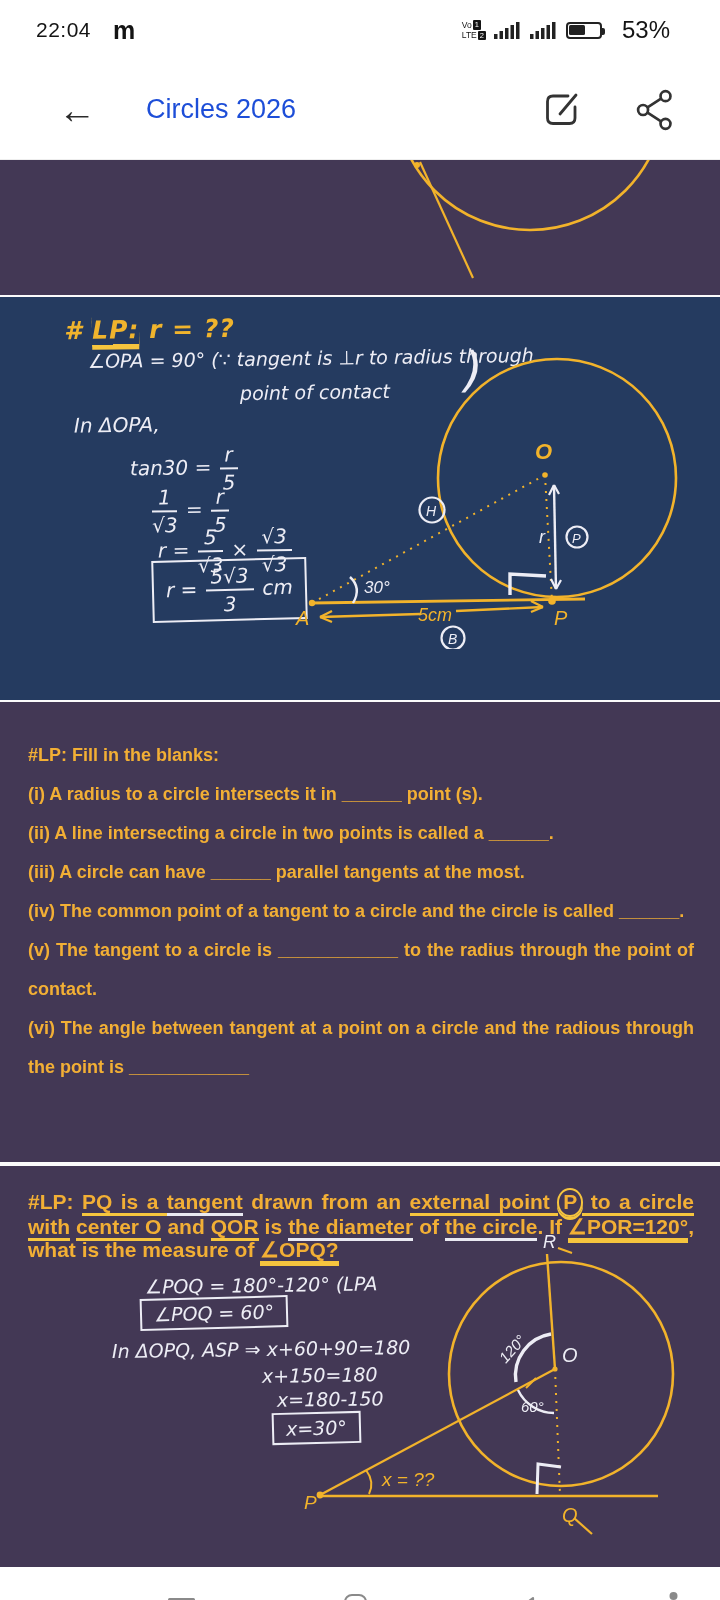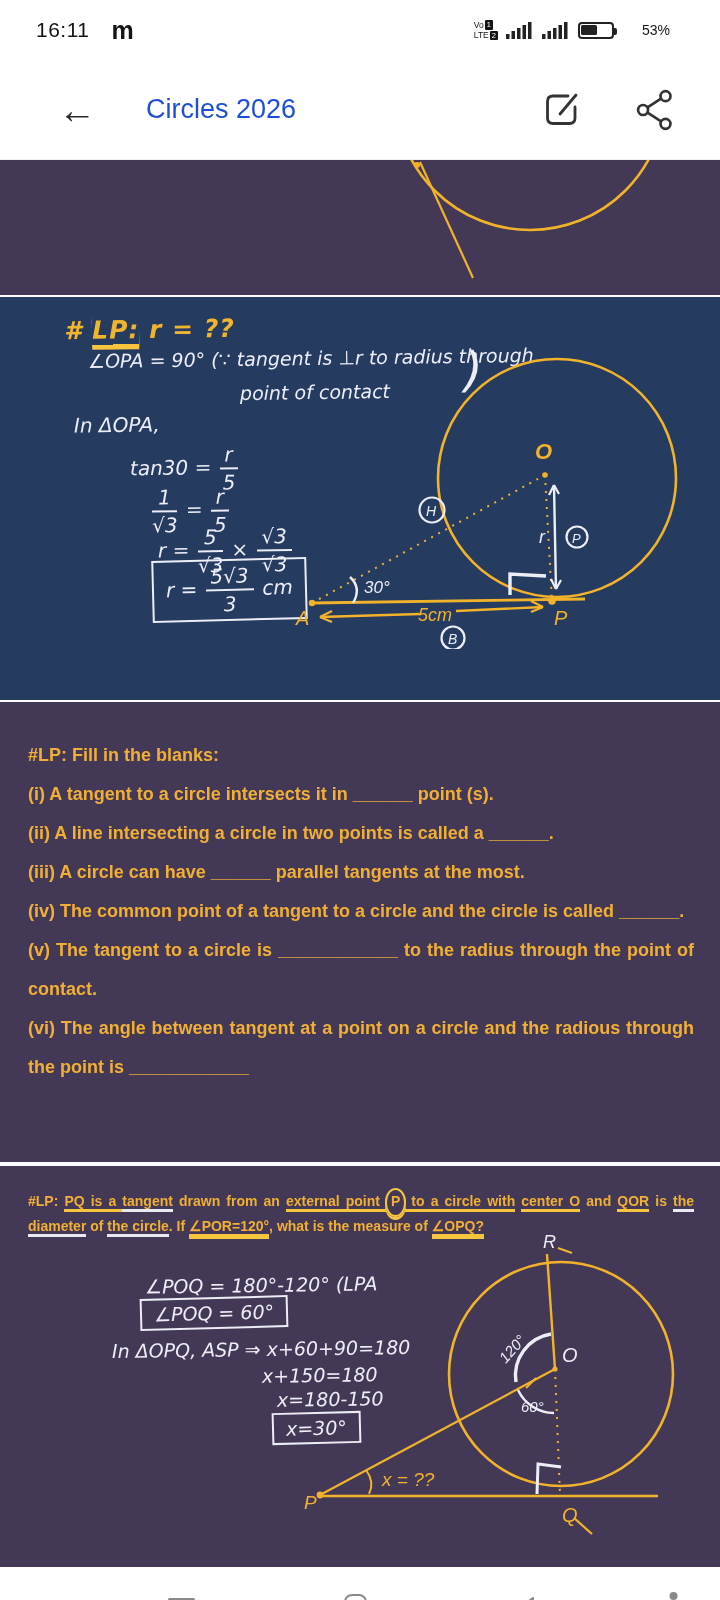--- a/index.html
+++ b/index.html
@@ -25,21 +25,21 @@
   .sb-right{margin-left:auto;display:flex;align-items:center;gap:8px}
   .volte{display:flex;flex-direction:column;gap:1px;font-size:8.5px;font-weight:400;
     line-height:1;color:#141414}
   .volte .row{display:flex;align-items:center;gap:1px}
   .volte .simbox{background:#141414;color:#fff;font-size:7.5px;padding:1px 2px;border-radius:1px}
   .battery{position:relative;width:36px;height:17px;border:2px solid #222;border-radius:4px;
     display:flex;align-items:center;padding:1.5px}
   .battery .fill{height:100%;width:53%;background:#222;border-radius:1.5px}
   .battery:after{content:"";position:absolute;right:-5px;top:4.5px;width:3px;height:7px;
     background:#222;border-radius:0 2px 2px 0}
-  .sb-batt-text{font-size:14px;margin-left:20px}
+  .sb-batt-text{font-size:24px;margin-left:12px}
 
   
   .header{height:100px;background:#fff;display:flex;align-items:center;
     padding:0 44px 0 58px;border-bottom:1px solid #eee}
   .back-btn{font-size:38px;color:#2b2b2b;line-height:1;margin-right:50px;cursor:pointer}
   .header-title{font-size:27px;color:#1d4ed8}
   .header-actions{margin-left:auto;display:flex;align-items:center;gap:52px}
   .h-icon{width:42px;height:46px;display:block;cursor:pointer}
 
   
@@ -62,42 +62,42 @@
   .mathline{font-size:20px}
   .boxed{border:2px solid var(--ink-w);padding:3px 12px;transform:rotate(-1.5deg)}
   .frac{display:inline-block;text-align:center;vertical-align:middle;margin:0 2px}
   .fn{display:block;border-bottom:2px solid currentColor;padding:0 5px 1px}
   .fd{display:block;padding-top:1px}
 
   
   .typed{color:var(--txt-y);font-weight:700;text-align:justify}
   .s3 .typed{padding:34px 26px 0 28px;font-size:18px;line-height:39px}
   .s4 .question{position:absolute;left:0;top:0;width:720px;padding:24px 26px 0 28px;
-    font-size:14px;line-height:23.5px}
+    font-size:21px;line-height:23.5px}
   .u-y{box-shadow:0 3px 0 0 var(--uy)}
   .u-w{box-shadow:0 3px 0 0 var(--uw)}
   .circ{display:inline-block;border:2.5px solid var(--uy);border-radius:50%;
     padding:0 4px 1px;margin:-2px -1px}
 
   
   .nav-bar{height:87px;background:#fff;position:relative}
   .nav-menu{position:absolute;left:168px;top:31px;width:27px;cursor:pointer}
   .nav-menu i{display:block;height:2.5px;background:var(--icon-gray);border-radius:2px;margin-bottom:6.5px}
   .nav-home{position:absolute;left:344px;top:27px;width:23px;height:28px;
     border:2.5px solid var(--icon-gray);border-radius:8px;cursor:pointer}
   .nav-back{position:absolute;left:518px;top:29px;cursor:pointer}
   .nav-person{position:absolute;left:660px;top:24px;cursor:pointer}
 </style>
 </head>
 <body>
 
 <div class="phone">
 
   <div class="status-bar">
-    <span class="sb-time">16:11</span>
+    <span class="sb-time">22:04</span>
     <span class="sb-logo">m</span>
     <div class="sb-right">
       <div class="volte">
         <span class="row">
             <span>Vo</span>
             <span class="simbox">1</span>
           </span>
         <span class="row">
             <span>LTE</span>
             <span class="simbox">2</span>
@@ -200,21 +200,21 @@
         <text x="138" y="183" fill="#EDEDF5" font-size="14" font-style="italic">H</text>
         <text x="284" y="210" fill="#EDEDF5" font-size="13" font-style="italic">P</text>
         <text x="160" y="311" fill="#EDEDF5" font-size="14" font-style="italic">B</text>
       </svg>
     </div>
     <div class="divider"></div>
 
     <div class="slide s3">
       <div class="typed">
         <div>#LP: Fill in the blanks:</div>
-        <div>(i) A tangent to a circle intersects it in ______ point (s).</div>
+        <div>(i) A radius to a circle intersects it in ______ point (s).</div>
         <div>(ii) A line intersecting a circle in two points is called a ______.</div>
         <div>(iii) A circle can have ______ parallel tangents at the most.</div>
         <div>(iv) The common point of a tangent to a circle and the circle is called ______.</div>
         <div>(v) The tangent to a circle is ____________ to the radius through the point of contact.</div>
         <div>(vi) The angle between tangent at a point on a circle and the radious through the point is ____________</div>
       </div>
     </div>
     <div class="divider thick"></div>
 
     <div class="slide s4">

